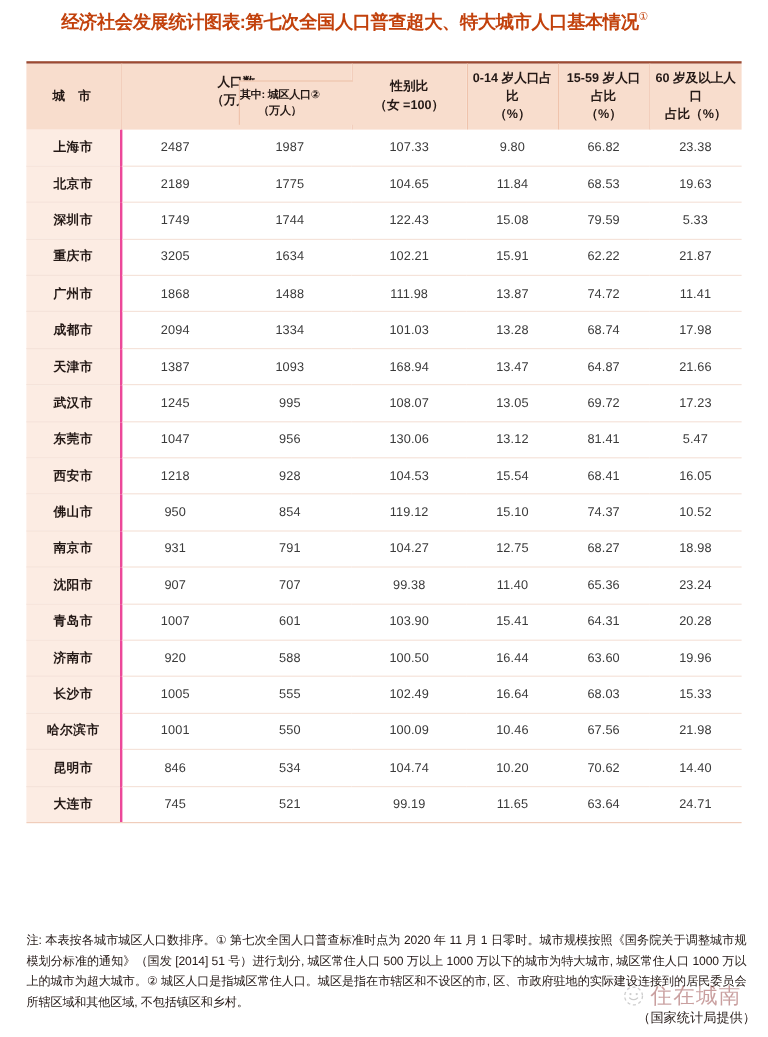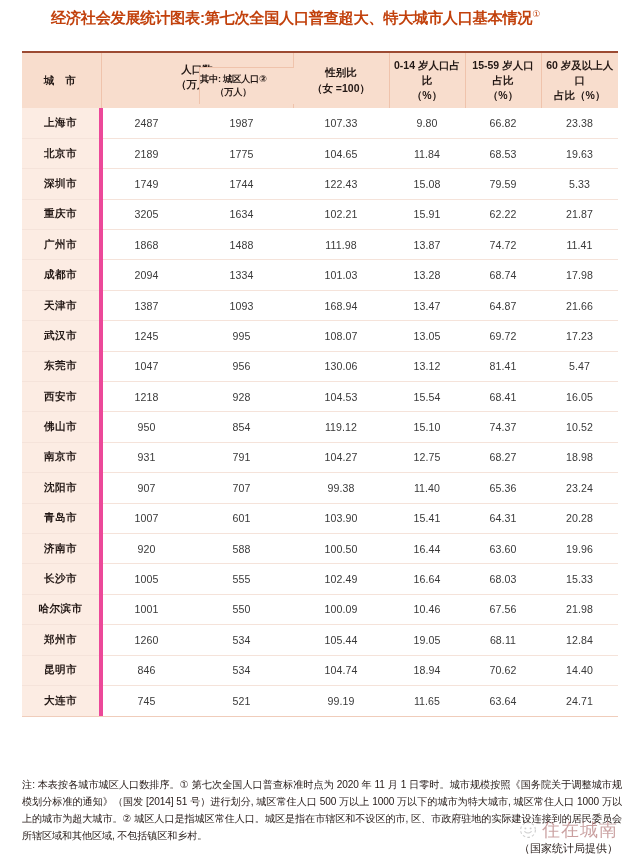--- a/index.html
+++ b/index.html
@@ -111,21 +111,21 @@
     border-bottom: 1px solid #f5e3da;
     padding: 0 2px;
     letter-spacing: 0.1px;
   }
   tbody tr:last-child td { border-bottom: none; }
   tbody td.city {
     background: #fcece3;
     font-weight: bold;
     color: #231815;
     font-size: 10.6px;
-    border-right: 4px solid #ec4899;
+    border-right: 2px solid #ec4899;
     letter-spacing: 0.4px;
   }
 
   
   #footnote {
     position: absolute;
     left: 22px;
     top: 777px;
     width: 600px;
     font-size: 10.1px;
@@ -147,21 +147,21 @@
   }
   #watermark .wm-text {
     font-size: 18px;
     color: #7f1d1d;
     letter-spacing: 1px;
   }
   .wm-icon { display: block; }
 
   #source-credit {
     position: absolute;
-    right: 22px;
+    right: 10px;
     top: 841px;
     font-size: 11px;
     color: #231815;
   }
 </style>
 </head>
 <body>
 
 <div id="page-title">
   <span>经济社会发展统计图表:第七次全国人口普查超大、特大城市人口基本情况</span><span class="sup">①</span>
@@ -363,34 +363,25 @@
         <tr>
           <td class="city">哈尔滨市</td>
           <td>1001</td>
           <td>550</td>
           <td>100.09</td>
           <td>10.46</td>
           <td>67.56</td>
           <td>21.98</td>
         </tr>
         <tr>
-          <td class="city">郑州市</td>
-          <td>1260</td>
-          <td>534</td>
-          <td>105.44</td>
-          <td>19.05</td>
-          <td>68.11</td>
-          <td>12.84</td>
-        </tr>
-        <tr>
           <td class="city">昆明市</td>
           <td>846</td>
           <td>534</td>
           <td>104.74</td>
-          <td>18.94</td>
+          <td>10.20</td>
           <td>70.62</td>
           <td>14.40</td>
         </tr>
         <tr>
           <td class="city">大连市</td>
           <td>745</td>
           <td>521</td>
           <td>99.19</td>
           <td>11.65</td>
           <td>63.64</td>

